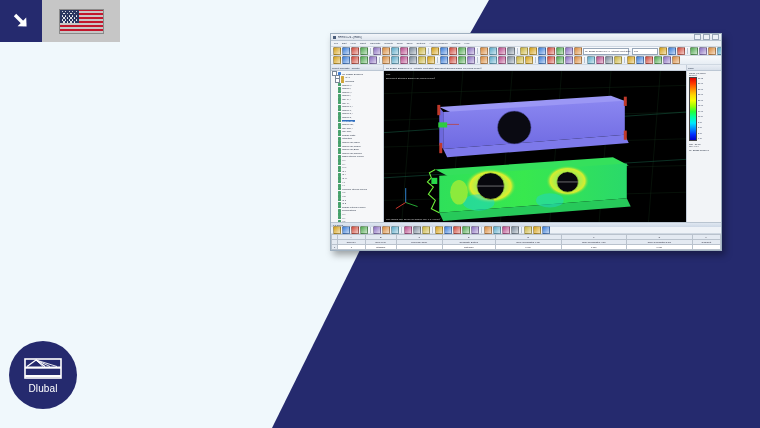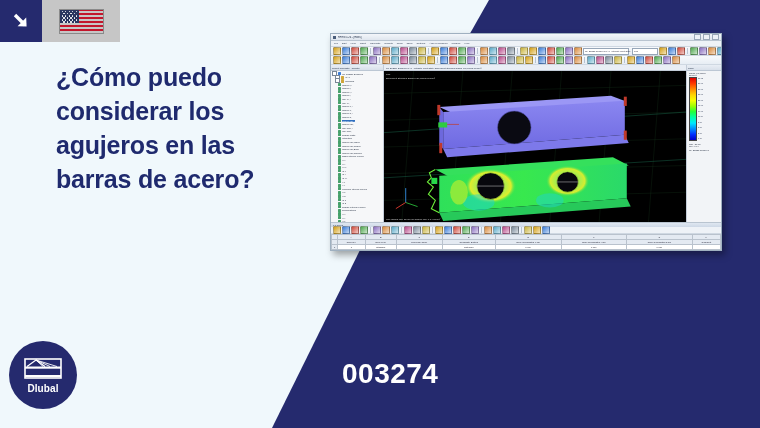--- a/index.html
+++ b/index.html
@@ -32,21 +32,21 @@
     position:absolute;left:56px;top:60px;width:270px;
     color:#1f2a6e;font-weight:bold;font-size:25px;line-height:34px;
     letter-spacing:-0.2px;
   }
   #heading .ln{display:block;white-space:nowrap;}
 
   
   #logo{position:absolute;left:9px;top:341px;width:68px;height:68px;border-radius:50%;background:#252a6e;
         display:flex;flex-direction:column;align-items:center;justify-content:center;}
   #logo-mark{width:38px;height:24px;position:relative;}
-  #logo-text{color:#fff;font-size:10px;font-weight:bold;margin-top:2px;letter-spacing:0.1px;}
+  #logo-text{color:#fff;font-size:10px;font-weight:normal;margin-top:2px;letter-spacing:0.1px;}
 
   
   #faq{position:absolute;left:342px;top:360px;display:flex;align-items:center;gap:14px;}
   #faq-badge{background:#4ab8e0;color:#ffffff;font-weight:bold;font-size:25px;
              padding:3px 13px 5px 13px;line-height:1;letter-spacing:0.5px;}
   #faq-num{color:#ffffff;font-weight:bold;font-size:28px;letter-spacing:0.5px;line-height:1;}
 
   
   #shot{
     position:absolute;left:330px;top:33px;width:392px;height:218px;
@@ -166,42 +166,35 @@
           <span class="star" style="left:16px;top:9.9px"></span>
           <span class="star" style="left:3.7px;top:11.8px"></span>
             <span class="star" style="left:7.2px;top:11.8px"></span>
           <span class="star" style="left:10.7px;top:11.8px"></span>
             <span class="star" style="left:14.2px;top:11.8px"></span>
         </div>
       </div>
     </div>
   </div>
 
-  <div id="heading">
-    <span class="ln">¿Cómo puedo</span>
-    <span class="ln">considerar los</span>
-    <span class="ln">agujeros en las</span>
-    <span class="ln">barras de acero?</span>
-  </div>
 
   <div id="logo">
     <div id="logo-mark">
       <svg width="38" height="24" viewBox="0 0 38 24" aria-hidden="true">
         <rect x="1" y="2" width="36" height="19" fill="none" stroke="#ffffff" stroke-width="1.6"></rect>
         <rect x="1" y="9.5" width="36" height="2.2" fill="#ffffff"></rect>
         <rect x="1" y="18" width="36" height="2.2" fill="#ffffff"></rect>
         <path d="M3 9.5 L12 3 L21 9.5" fill="none" stroke="#ffffff" stroke-width="1.3"></path>
         <path d="M12 3 L33 9.5 M12 3 L26 9.5 M12 3 L19 9.5" stroke="#ffffff" stroke-width="0.9" fill="none"></path>
       </svg>
     </div>
     <div id="logo-text">Dlubal</div>
   </div>
 
   <div id="faq">
-    <div id="faq-num">003274</div>
   </div>
 
   <div id="shot">
 
     <div id="titlebar">
       <i class="tb-dot"></i>
       <span class="tb-title">RFEM 5.26 - [Holes]</span>
       <span class="tb-btns">
         <i></i>
         <i></i>

